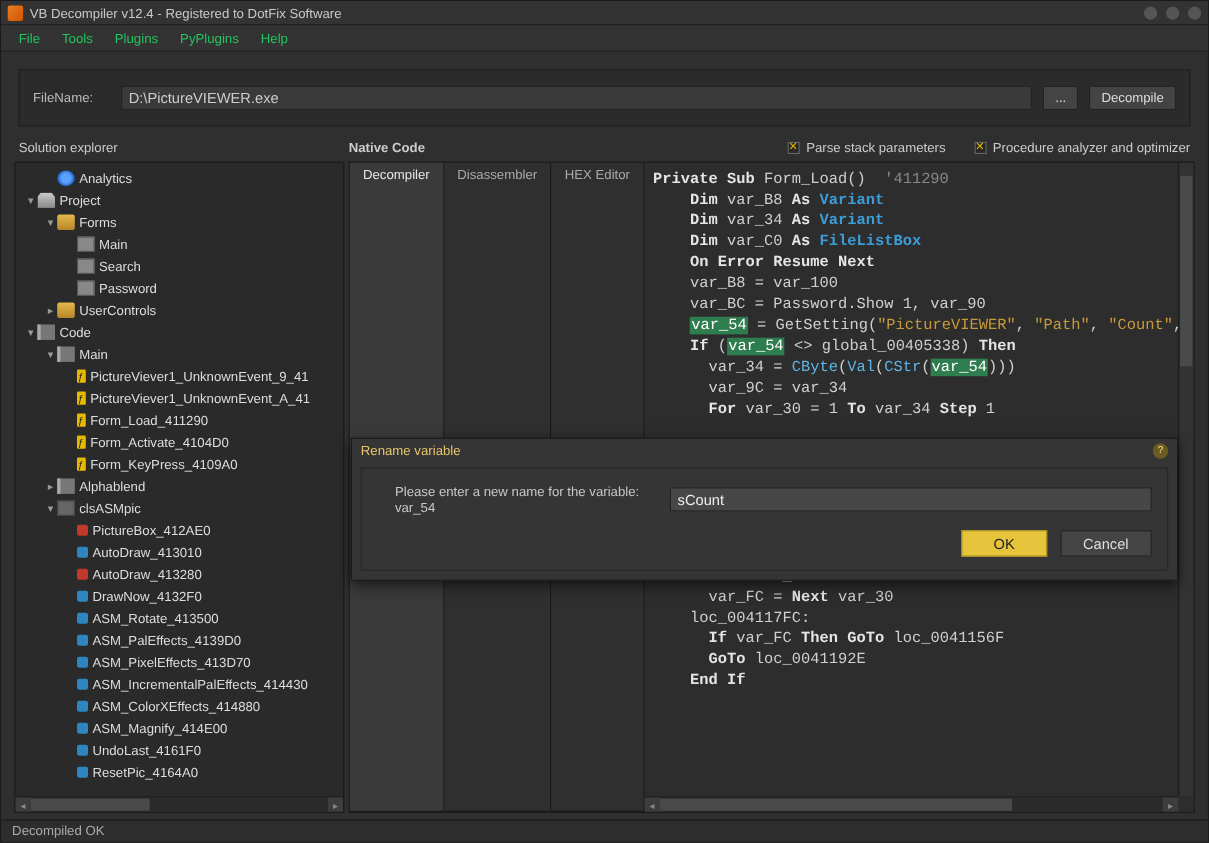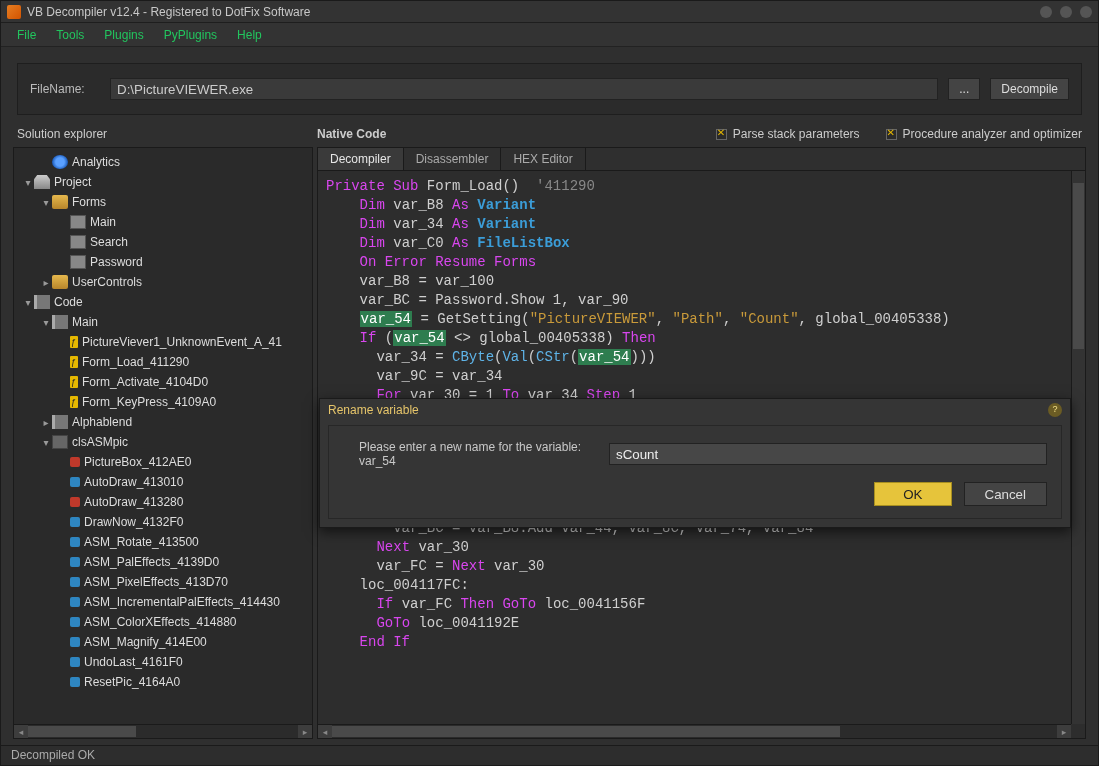--- a/index.html
+++ b/index.html
@@ -168,21 +168,21 @@
   background: #333;
   border-top: 1px solid #1a1a1a;
   display: flex;
 }
 .hscroll-bottom .arrow { width: 14px; background: #3d3d3d; text-align: center; color: #888; font-size: 9px; line-height: 14px; }
 .hscroll-bottom .track { flex: 1; background: #2b2b2b; position: relative; }
 .hscroll-bottom .thumb { position: absolute; left: 0; width: 40%; top: 1px; bottom: 1px; background: #4a4a4a; }
 .code-pane {
   flex: 1;
   display: flex;
-  flex-direction: column;
+  flex-direction: row;
   border: 1px solid #1a1a1a;
   background: #2a2a2a;
   min-width: 0;
   position: relative;
 }
 .tabs {
   display: flex;
   background: #2f2f2f;
   border-bottom: 1px solid #1a1a1a;
 }
@@ -208,21 +208,21 @@
   overflow: hidden;
   padding: 6px 8px;
 }
 .code-content pre {
   font-family: Consolas, "Courier New", monospace;
   font-size: 14px;
   line-height: 19px;
   color: #cfcfcf;
 }
 .cm { color: #888; }
-.kw { color: #d946ef; font-weight: normal; }
+.kw { color: #e5e5e5; font-weight: bold; }
 .ty { color: #3b9dd8; font-weight: bold; }
 .fn { color: #5fb4e8; }
 .str2 { color: #c99a3a; }
 .hl { background: #2e7d4f; color: #fff; padding: 0 1px; }
 .vscroll {
   position: absolute;
   right: 0; top: 0; bottom: 14px;
   width: 14px;
   background: #333;
   border-left: 1px solid #1a1a1a;
@@ -402,20 +402,26 @@
             <div class="node">
               <span class="indent" style="width: 22px;"></span>
               <span class="expander">▾</span>
               <span class="icon module"></span>
               <span>Main</span>
             </div>
             <div class="node">
               <span class="indent" style="width: 40px;"></span>
               <span class="expander"></span>
               <span class="icon func"></span>
+              <span>PictureViever1_UnknownEvent_9_41</span>
+            </div>
+            <div class="node">
+              <span class="indent" style="width: 40px;"></span>
+              <span class="expander"></span>
+              <span class="icon func"></span>
               <span>PictureViever1_UnknownEvent_A_41</span>
             </div>
             <div class="node">
               <span class="indent" style="width: 40px;"></span>
               <span class="expander"></span>
               <span class="icon func"></span>
               <span>Form_Load_411290</span>
             </div>
             <div class="node">
               <span class="indent" style="width: 40px;"></span>
@@ -529,21 +535,21 @@
         <div class="tab active">Decompiler</div>
         <div class="tab">Disassembler</div>
         <div class="tab">HEX Editor</div>
       </div>
       <div class="code-area">
         <div class="code-content">
           <pre id="code"><span class="kw">Private Sub</span> Form_Load()  <span class="cm">'411290</span>
     <span class="kw">Dim</span> var_B8 <span class="kw">As</span> <span class="ty">Variant</span>
     <span class="kw">Dim</span> var_34 <span class="kw">As</span> <span class="ty">Variant</span>
     <span class="kw">Dim</span> var_C0 <span class="kw">As</span> <span class="ty">FileListBox</span>
-    <span class="kw">On Error Resume Forms</span>
+    <span class="kw">On Error Resume Next</span>
     var_B8 = var_100
     var_BC = Password.Show 1, var_90
     <span class="hl">var_54</span> = GetSetting(<span class="str2">"PictureVIEWER"</span>, <span class="str2">"Path"</span>, <span class="str2">"Count"</span>, global_00405338)
     <span class="kw">If</span> (<span class="hl">var_54</span> &lt;&gt; global_00405338) <span class="kw">Then</span>
       var_34 = <span class="fn">CByte</span>(<span class="fn">Val</span>(<span class="fn">CStr</span>(<span class="hl">var_54</span>)))
       var_9C = var_34
       <span class="kw">For</span> var_30 = 1 <span class="kw">To</span> var_34 <span class="kw">Step</span> 1
 
                                                                                               _30)), gl
 

